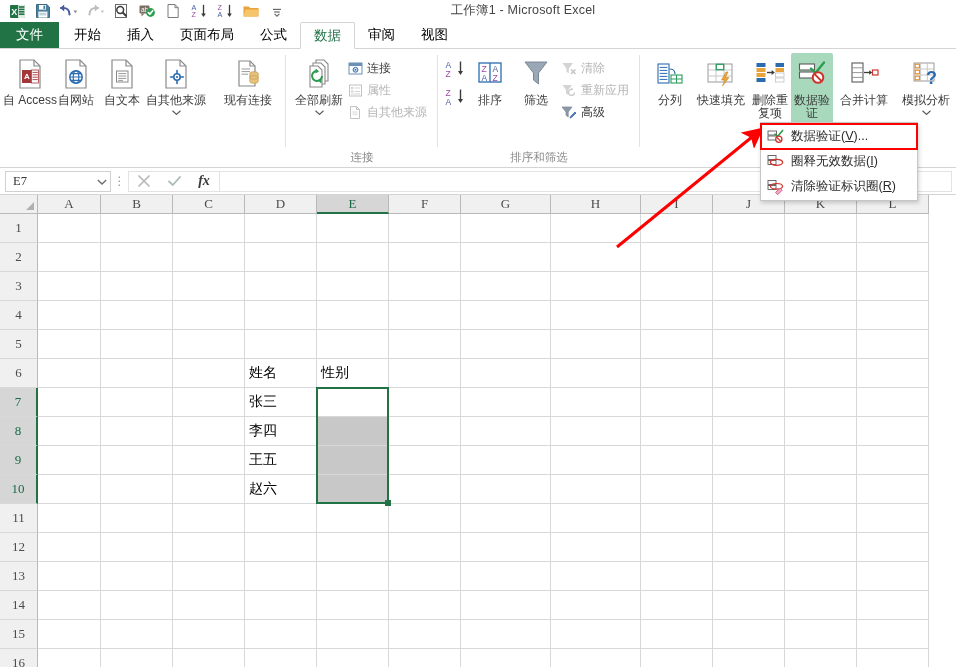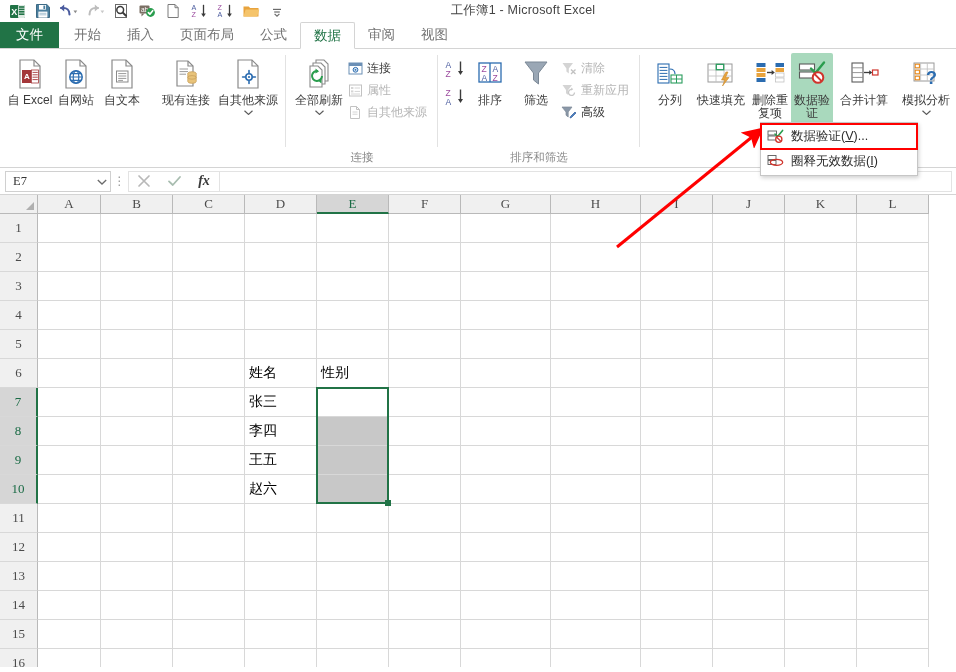--- a/index.html
+++ b/index.html
@@ -36,21 +36,21 @@
   .tabstrip {
     height: 27px; width: 100%;
     background: #ffffff;
     border-bottom: 1px solid #d4d4d4;
     display: flex; align-items: stretch;
     padding-left: 0px;
     position: relative; z-index: 5;
   }
   .tab {
     display: flex; align-items: center; justify-content: center;
-    padding: 0 13px; font-size: 13.5px; color: #737373;
+    padding: 0 13px; font-size: 13.5px; color: #000000;
     cursor: default; position: relative; white-space: nowrap;
   }
   .tab.file {
     background: #217346; color: #fff; font-weight: 400;
     padding: 0 16px; margin-right: 2px;
   }
   .tab.active {
     color: #217346;
     background: #fff;
     border-left: 1px solid #d4d4d4;
@@ -335,21 +335,21 @@
           <div class="ico">
             <svg width="30" height="32" viewBox="0 0 30 32">
               <path d="M5 2h14l6 6v22H5z" fill="#fff" stroke="#8a8a8a" stroke-width="1.2"></path>
               <path d="M19 2 L19 8 L25 8" fill="none" stroke="#8a8a8a" stroke-width="1.2"></path>
               <rect x="7" y="12" width="9" height="13" fill="#a4373a"></rect>
               <text x="9" y="21" font-size="8" font-weight="bold" fill="#fff" font-family="Liberation Sans, sans-serif">A</text>
               <rect x="16.5" y="12" width="7" height="13" fill="#fff" stroke="#a4373a" stroke-width="0.8"></rect>
               <path d="M17.5 14.4 H22.8 M17.5 16.8 H22.8 M17.5 19.2 H22.8 M17.5 21.6 H22.8" stroke="#a4373a" stroke-width="0.9"></path>
             </svg>
           </div>
-          <div class="lbl nowrap">自 Excel</div>
+          <div class="lbl nowrap">自 Access</div>
         </div>
 
         <div class="bigbtn w46">
           <div class="ico">
             <svg width="30" height="32" viewBox="0 0 30 32">
               <path d="M5 2h14l6 6v22H5z" fill="#fff" stroke="#8a8a8a" stroke-width="1.2"></path>
               <path d="M19 2 L19 8 L25 8" fill="none" stroke="#8a8a8a" stroke-width="1.2"></path>
               <circle cx="15" cy="19" r="6.2" fill="none" stroke="#2b6cb0" stroke-width="1.5"></circle>
               <ellipse cx="15" cy="19" rx="2.8" ry="6.2" fill="none" stroke="#2b6cb0" stroke-width="1.2"></ellipse>
               <path d="M8.9 19 H21.1 M9.8 15.6 H20.2 M9.8 22.4 H20.2" stroke="#2b6cb0" stroke-width="1.2"></path>
@@ -361,52 +361,52 @@
         <div class="bigbtn w46">
           <div class="ico">
             <svg width="30" height="32" viewBox="0 0 30 32">
               <path d="M5 2h14l6 6v22H5z" fill="#fff" stroke="#8a8a8a" stroke-width="1.2"></path>
               <path d="M19 2 L19 8 L25 8" fill="none" stroke="#8a8a8a" stroke-width="1.2"></path>
               <rect x="9.5" y="13" width="11.5" height="11" fill="none" stroke="#8a8a8a" stroke-width="1"></rect>
               <path d="M11.2 15.6 H19.3 M11.2 18 H19.3 M11.2 20.4 H19.3 M11.2 22.4 H16" stroke="#9a9a9a" stroke-width="1"></path>
             </svg>
           </div>
           <div class="lbl nowrap">自文本</div>
+        </div>
+
+        <div class="bigbtn w62">
+          <div class="ico">
+            <svg width="30" height="32" viewBox="0 0 30 32">
+              <path d="M5 2h14l6 6v22H5z" fill="#fff" stroke="#8a8a8a" stroke-width="1.2"></path>
+              <path d="M19 2 L19 8 L25 8" fill="none" stroke="#8a8a8a" stroke-width="1.2"></path>
+              <circle cx="16" cy="19" r="3.2" fill="none" stroke="#2b6cb0" stroke-width="1.6"></circle>
+              <circle cx="16" cy="19" r="1.1" fill="#2b6cb0"></circle>
+              <path d="M16 12.6 V15.2 M16 22.8 V25.4 M9.6 19 H12.2 M19.8 19 H22.4" stroke="#2b6cb0" stroke-width="1.6" stroke-linecap="round"></path>
+            </svg>
+          </div>
+          <div class="lbl nowrap">自其他来源</div>
+          <div class="caret-row">
+            <svg width="9" height="5" viewBox="0 0 9 5">
+                <path d="M0.5 0.8 L4.5 4.4 L8.5 0.8" fill="none" stroke="#5b5b5b" stroke-width="1.2"></path>
+              </svg>
+          </div>
         </div>
 
         <div class="bigbtn w62" style="margin-left:10px;">
           <div class="ico">
             <svg width="30" height="32" viewBox="0 0 30 32">
               <path d="M6 3h11l5 5v20H6z" fill="#fff" stroke="#8a8a8a" stroke-width="1.2"></path>
               <path d="M17 3 L17 8 L22 8" fill="none" stroke="#8a8a8a" stroke-width="1.2"></path>
               <path d="M8.5 11 H17 M8.5 13.6 H17 M8.5 16.2 H15" stroke="#9a9a9a" stroke-width="1"></path>
               <ellipse cx="21" cy="15.5" rx="4.2" ry="1.8" fill="#e8c37a" stroke="#c9a05a" stroke-width="0.8"></ellipse>
               <path d="M16.8 15.5 V23.5 a4.2 1.8 0 0 0 8.4 0 V15.5" fill="#e8c37a" stroke="#c9a05a" stroke-width="0.8"></path>
               <ellipse cx="21" cy="19.4" rx="4.2" ry="1.8" fill="none" stroke="#c9a05a" stroke-width="0.8"></ellipse>
             </svg>
           </div>
           <div class="lbl nowrap">现有连接</div>
-        </div>
-
-        <div class="bigbtn w62">
-          <div class="ico">
-            <svg width="30" height="32" viewBox="0 0 30 32">
-              <path d="M5 2h14l6 6v22H5z" fill="#fff" stroke="#8a8a8a" stroke-width="1.2"></path>
-              <path d="M19 2 L19 8 L25 8" fill="none" stroke="#8a8a8a" stroke-width="1.2"></path>
-              <circle cx="16" cy="19" r="3.2" fill="none" stroke="#2b6cb0" stroke-width="1.6"></circle>
-              <circle cx="16" cy="19" r="1.1" fill="#2b6cb0"></circle>
-              <path d="M16 12.6 V15.2 M16 22.8 V25.4 M9.6 19 H12.2 M19.8 19 H22.4" stroke="#2b6cb0" stroke-width="1.6" stroke-linecap="round"></path>
-            </svg>
-          </div>
-          <div class="lbl nowrap">自其他来源</div>
-          <div class="caret-row">
-            <svg width="9" height="5" viewBox="0 0 9 5">
-                <path d="M0.5 0.8 L4.5 4.4 L8.5 0.8" fill="none" stroke="#5b5b5b" stroke-width="1.2"></path>
-              </svg>
-          </div>
         </div>
 
       </div>
     </div>
 
     <div class="rgroup">
       <div class="rgroup-items">
 
         <div class="bigbtn w52">
           <div class="ico">
@@ -979,20 +979,31 @@
     <div class="dv-item">
       <span class="mico">
         <svg width="17" height="17" viewBox="0 0 17 17">
           <rect x="1" y="2.5" width="8" height="4" fill="#fff" stroke="#5b5b5b" stroke-width="0.9"></rect>
           <rect x="1" y="7.5" width="8" height="4" fill="#fff" stroke="#5b5b5b" stroke-width="0.9"></rect>
           <ellipse cx="9.5" cy="9.3" rx="6.2" ry="3" fill="none" stroke="#d0342c" stroke-width="1.3"></ellipse>
         </svg>
       </span>
       <span><span>圈释无效数据</span>(<u>I</u>)</span>
     </div>
+    <div class="dv-item">
+      <span class="mico">
+        <svg width="17" height="17" viewBox="0 0 17 17">
+          <rect x="1" y="2.5" width="8" height="4" fill="#fff" stroke="#5b5b5b" stroke-width="0.9"></rect>
+          <rect x="1" y="7.5" width="8" height="4" fill="#fff" stroke="#5b5b5b" stroke-width="0.9"></rect>
+          <ellipse cx="9.5" cy="8.3" rx="6" ry="2.8" fill="none" stroke="#d0342c" stroke-width="1.2"></ellipse>
+          <path d="M8.5 14.5 L13 10 L15.2 12.2 L10.7 16.7 Z" fill="#f0a8c0" stroke="#c2567f" stroke-width="0.8"></path>
+        </svg>
+      </span>
+      <span><span>清除验证标识圈</span>(<u>R</u>)</span>
+    </div>
   </div>
 
   <svg class="arrow-svg">
     <defs>
       <marker id="ah" markerWidth="7" markerHeight="7" refX="2" refY="3.5" orient="auto">
         <path d="M0,0 L7,3.5 L0,7 L1.6,3.5 Z" fill="#ff0000"></path>
       </marker>
     </defs>
     <line x1="617" y1="247" x2="752" y2="137" stroke="#ff0000" stroke-width="3" marker-end="url(#ah)"></line>
   </svg>

